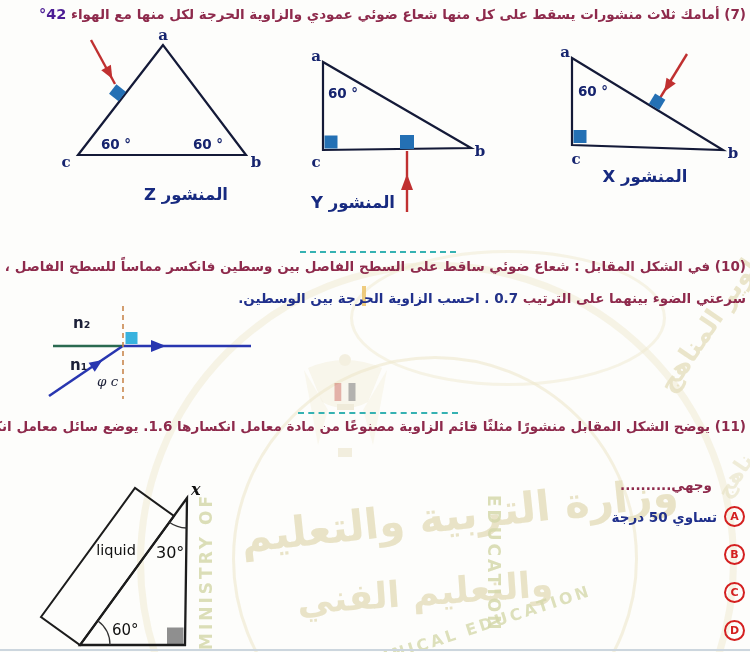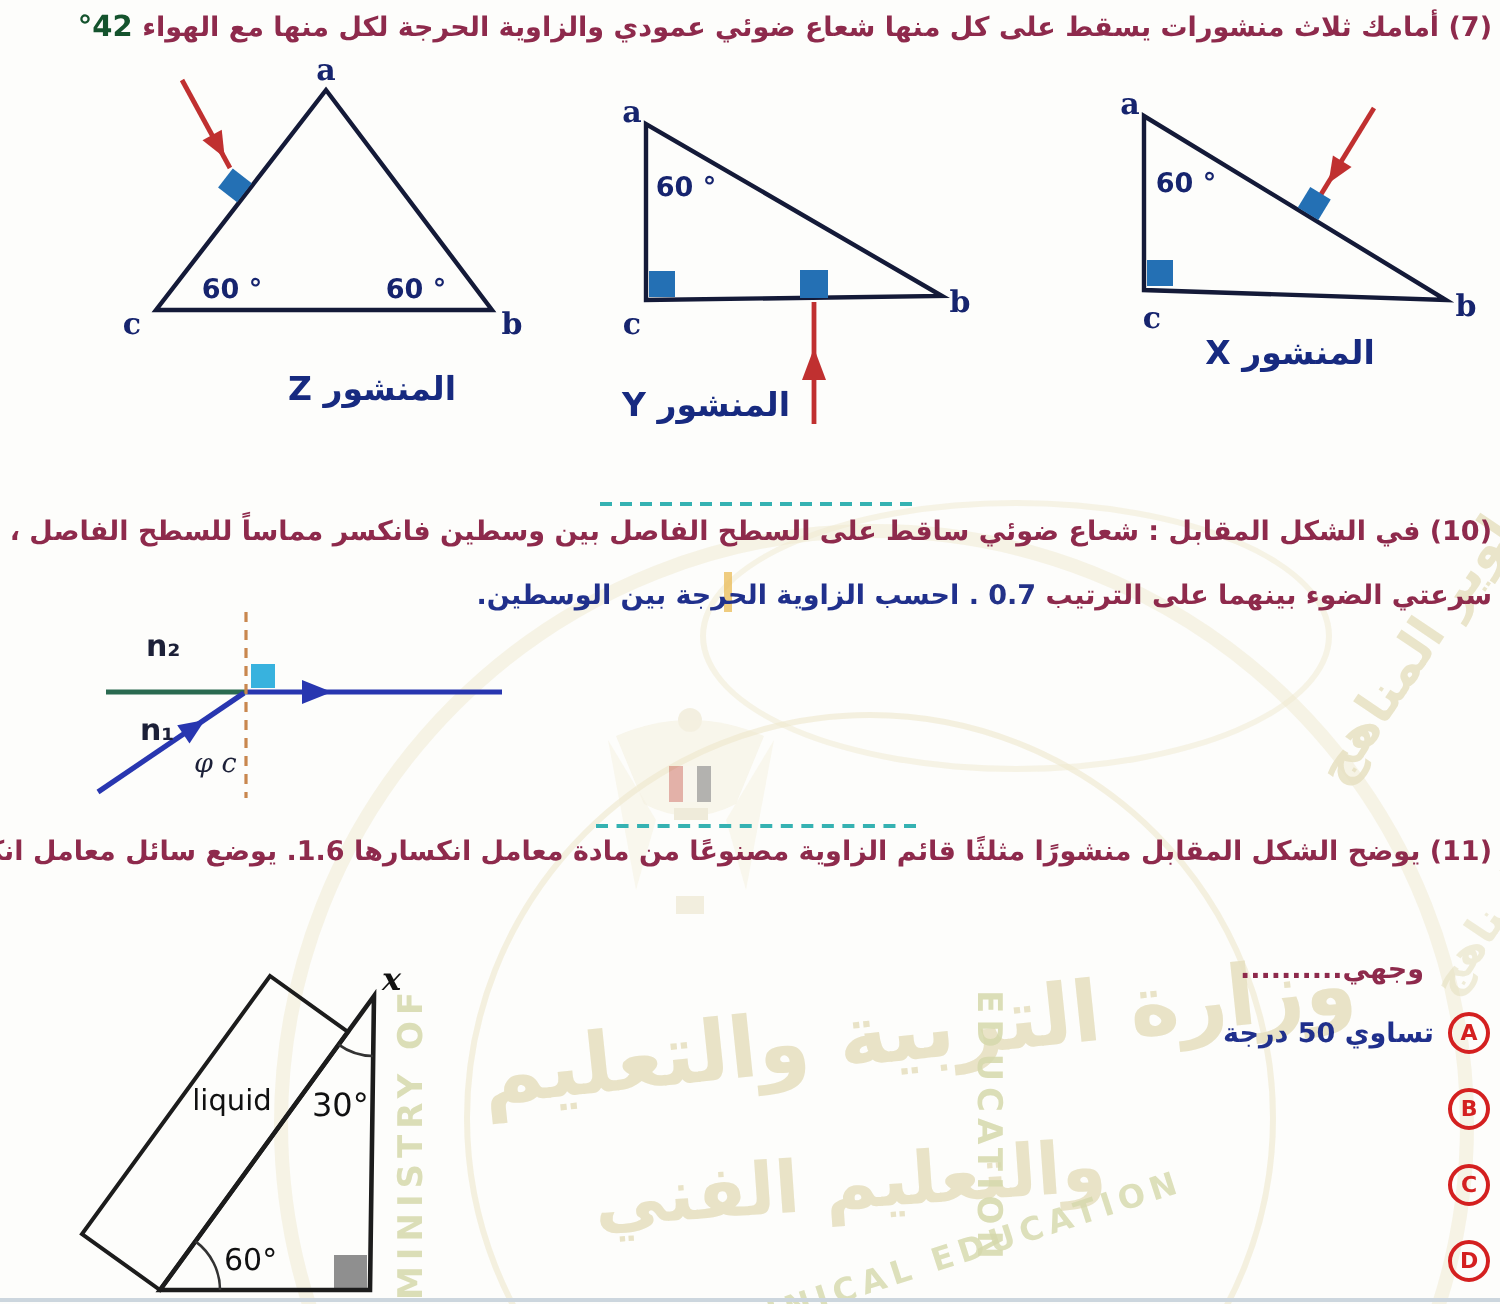--- a/index.html
+++ b/index.html
@@ -7,21 +7,21 @@
         font-family:"DejaVu Sans",sans-serif;}
   
   .wm{position:absolute;z-index:0;pointer-events:none;}
   .wm-ring{border-radius:50%;}
   .wm-ar{color:#e7e1c2;font-weight:bold;white-space:nowrap;}
   .wm-en{color:#d6d9ac;font-weight:bold;letter-spacing:3px;white-space:nowrap;}
   
   .qline{position:absolute;z-index:2;direction:rtl;text-align:right;font-weight:bold;
          font-size:13.5px;color:#8e2a4c;white-space:nowrap;}
   .navy{color:#20308c;}
-  .red{color:#14532d;}
+  .red{color:#4c1d95;}
   .num{color:#233288;}
   .opt-row{position:absolute;z-index:2;direction:rtl;display:flex;align-items:center;
            gap:7px;font-weight:bold;font-size:13.5px;color:#20308c;white-space:nowrap;}
   .opt-letter{display:inline-flex;flex:0 0 auto;width:17px;height:17px;border:2px solid #d42020;
               border-radius:50%;color:#d42020;font-size:11px;font-weight:bold;
               align-items:center;justify-content:center;background:transparent;}
   .dash-sep{position:absolute;z-index:1;border-top:2px dashed #35b2b2;height:0;}
   .diagram{position:absolute;z-index:2;}
   .botline{position:absolute;z-index:1;left:0;bottom:1px;width:750px;height:2px;background:#ccd6de;}
 </style>

